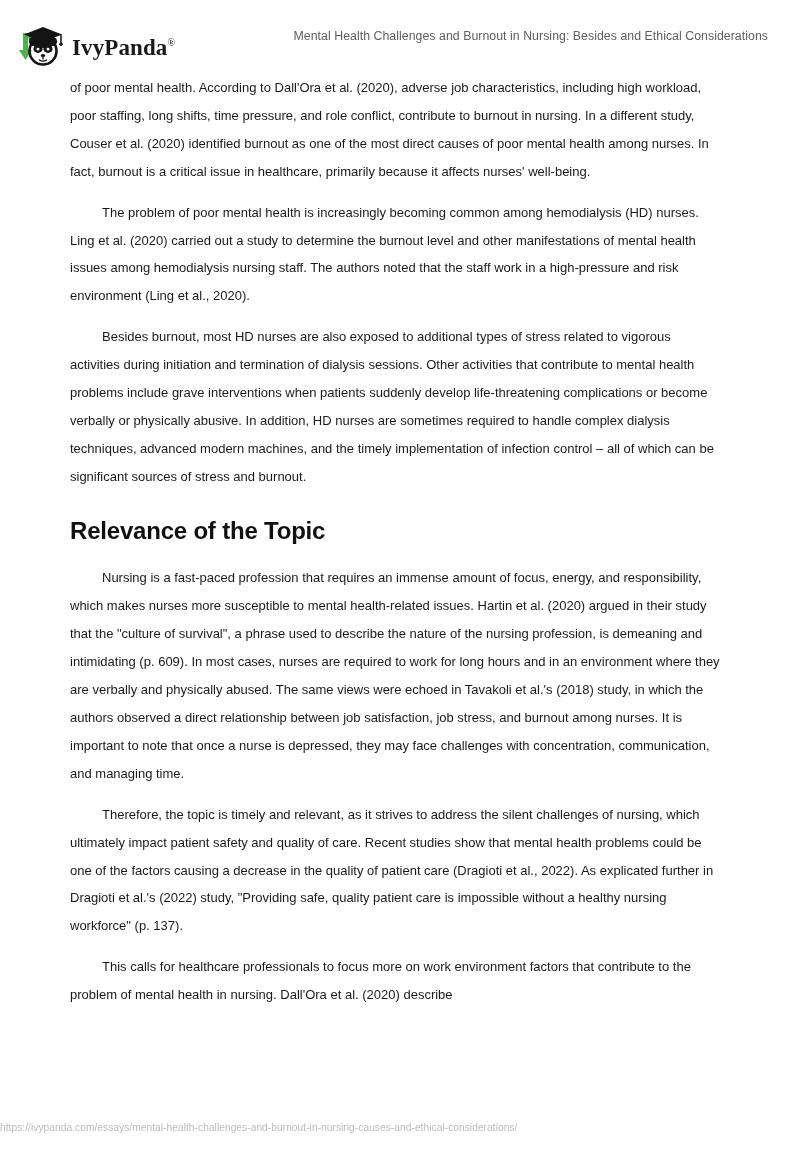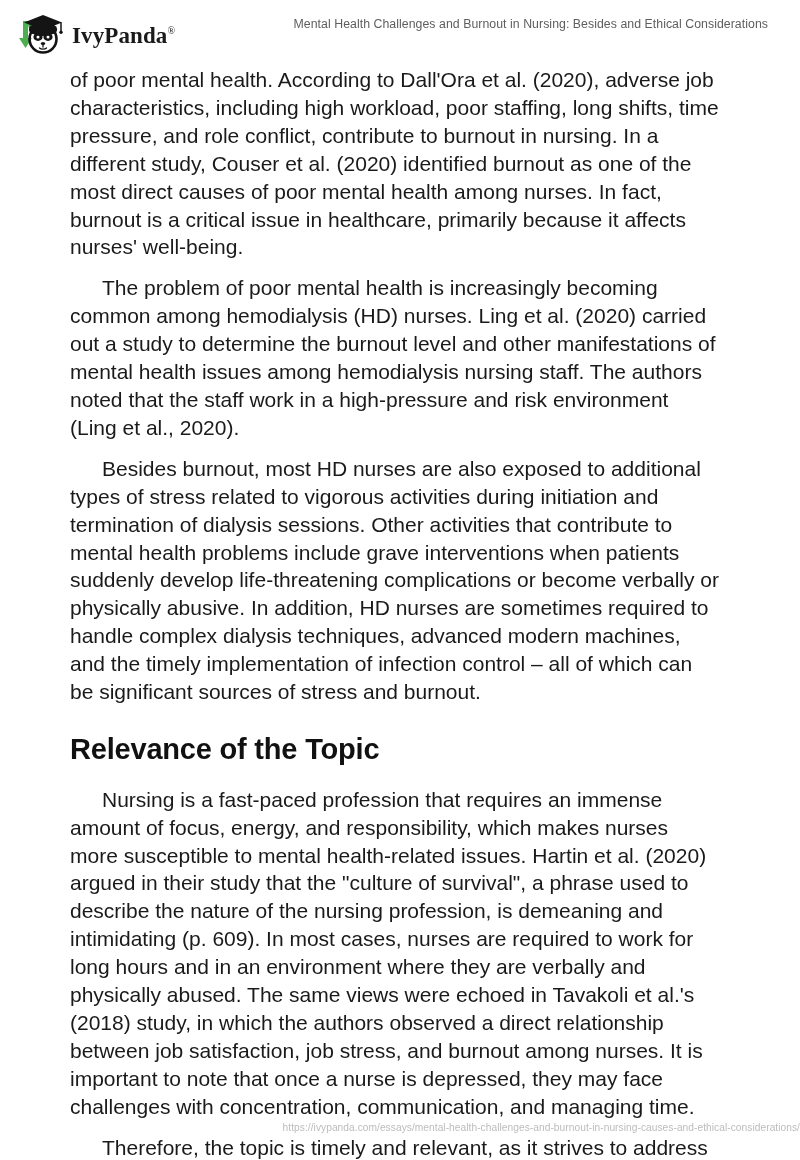--- a/index.html
+++ b/index.html
@@ -12,21 +12,21 @@
     height: 1160px;
     font-family: "Liberation Sans", sans-serif;
     color: #1a1a1a;
     position: relative;
     overflow: hidden;
   }
 
   
   .page-header {
     position: absolute;
-    top: 4px;
+    top: 16px;
     left: 0;
     width: 800px;
     height: 62px;
     box-sizing: border-box;
     text-decoration: underline;
   }
   .brand {
     position: absolute;
     left: 18px;
     top: 8px;
@@ -65,56 +65,56 @@
   }
 
   
   .doc {
     position: absolute;
     top: 62px;
     left: 70px;
     width: 650px;
   }
   .doc p {
-    margin: 4px 0 0 0;
-    font-size: 21px;
+    margin: 12px 0 0 0;
+    font-size: 13px;
     line-height: 27.9px;
     color: #1a1a1a;
     text-align: left;
     text-indent: 32px;
   }
   .doc p.cont {
     text-indent: 0;
   }
   .doc p + p {
     margin-top: 13px;
   }
   .doc h2 {
-    font-size: 29px;
+    font-size: 24px;
     font-weight: bold;
     line-height: 1.2;
     color: #111111;
     margin: 26px 0 19px 0;
     letter-spacing: -0.2px;
   }
 
   
   .page-footer {
     position: absolute;
     bottom: 0;
     left: 0;
     width: 800px;
     height: 48px;
   }
   .footer-url {
     position: absolute;
     top: 10px;
     left: 0;
     width: 800px;
-    text-align: right;
+    text-align: left;
     font-size: 10.2px;
     color: #bcbcbc;
     letter-spacing: 0.05px;
     white-space: nowrap;
   }
 </style>
 </head>
 <body>
 
 <div class="page-header">

